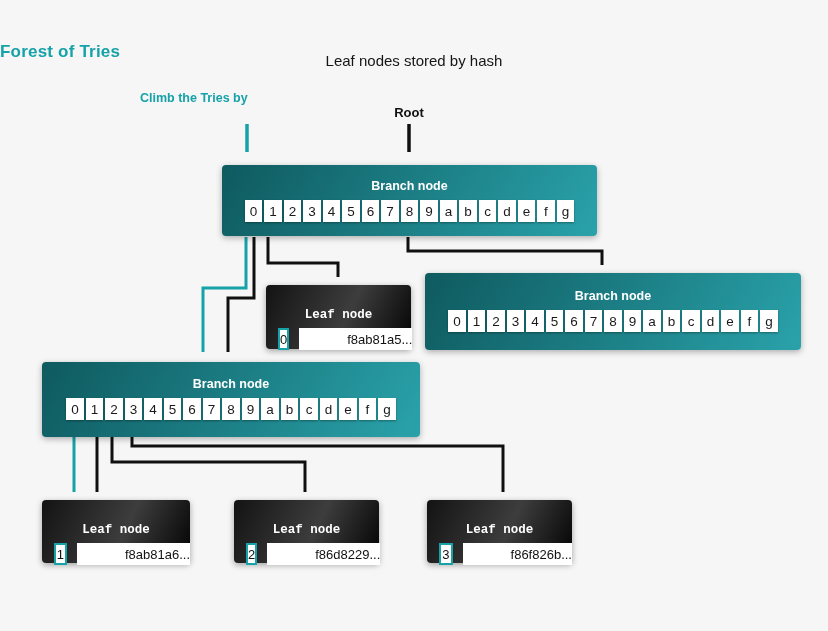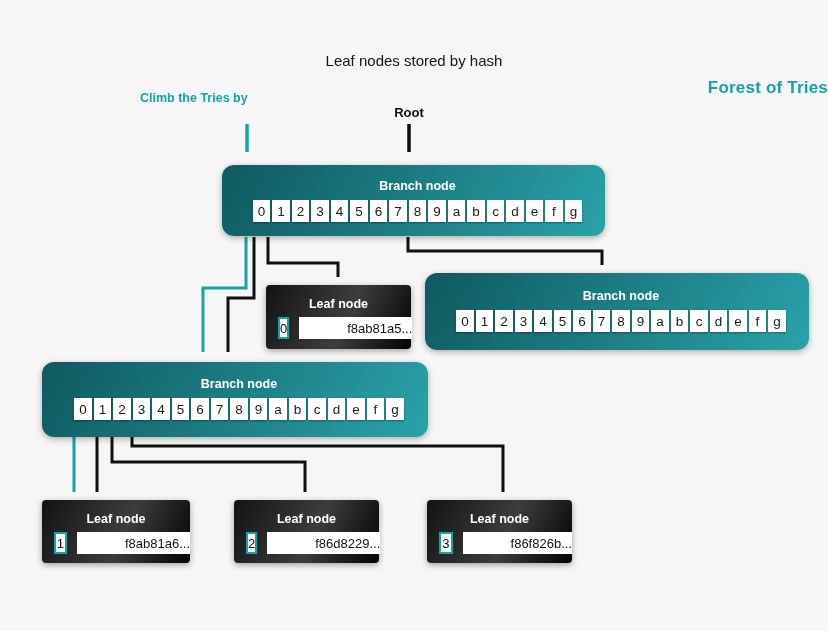--- a/index.html
+++ b/index.html
@@ -2,50 +2,49 @@
 <html style="--bg: #f6f6f6; --accent: #15a2a8; --branch-dark: #0e5a5f; --branch-light: #2aa2aa;"><head>
 <meta charset="utf-8">
 <style>
   html,body{margin:0;padding:0;background:#f6f6f6;}
   .canvas{
     position:relative;width:828px;height:631px;overflow:hidden;
     background:var(--bg,#f6f6f6);
     font-family:"Liberation Sans", sans-serif;
   }
   .title{
-    position:absolute;top:42px;left:0;width:828px;text-align:right;
-    color:var(--accent,#15a2a8);font-size:17px;font-weight:bold;letter-spacing:.2px;margin-top:36px;
+    position:absolute;top:42px;left:0;width:828px;text-align:left;
+    color:var(--accent,#15a2a8);font-size:17px;font-weight:bold;letter-spacing:.2px;
   }
   .subtitle{
     position:absolute;top:52px;left:0;width:828px;text-align:center;
     color:#161616;font-size:15px;font-weight:500;
   }
   .climb-note{
     position:absolute;top:91px;left:140px;width:214px;text-align:left;
     color:var(--accent,#15a2a8);font-size:12.5px;font-weight:bold;line-height:14.5px;
   }
   .root-note{
     position:absolute;top:105px;left:385px;width:48px;text-align:center;
     color:#111;font-size:13px;font-weight:bold;
   }
   .branch{
-    position:absolute;border-radius:12px;
+    position:absolute;border-radius:4px;
     background:linear-gradient(120deg,var(--branch-dark,#0e5a5f) 0%,var(--branch-light,#2aa2aa) 100%);
     box-shadow:0 2px 6px rgba(0,0,0,.30);
-    padding-left:8px;
   }
   .leaf{
     position:absolute;border-radius:4px;
     background:linear-gradient(115deg,#131313 0%,#3d3d3d 55%,#020202 100%);
     box-shadow:0 2px 6px rgba(0,0,0,.35);
   }
   .node-label{
     margin-top:14px;text-align:center;color:#fff;font-size:12.5px;font-weight:bold;
   }
-  .leaf .node-label{margin-top:12px;}
+  .leaf .node-label{margin-top:23px;font-family:Liberation Mono, monospace;}
   .cell-row{
     display:flex;justify-content:center;gap:2px;margin-top:7px;
   }
   .cell{
     width:17.5px;height:22px;background:#fff;color:#1a1a1a;
     display:flex;align-items:center;justify-content:center;
     font-size:13.5px;box-shadow:0 1px 2px rgba(0,0,0,.35);
   }
   .leaf-row{
     display:flex;align-items:center;gap:10px;padding-left:12px;margin-top:6px;

